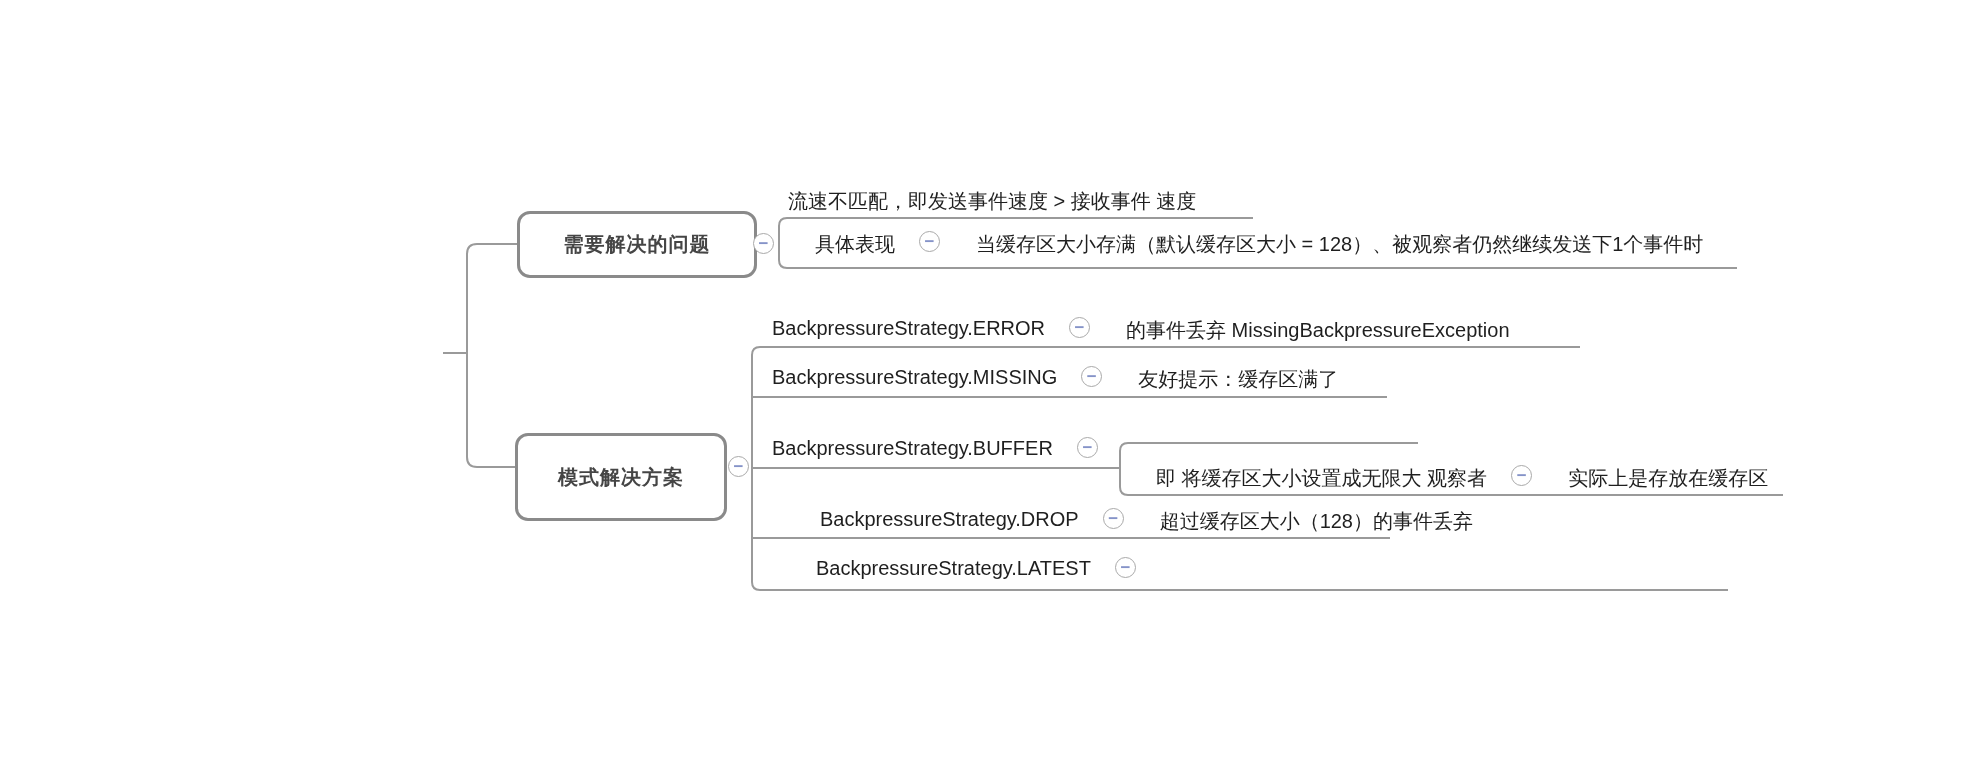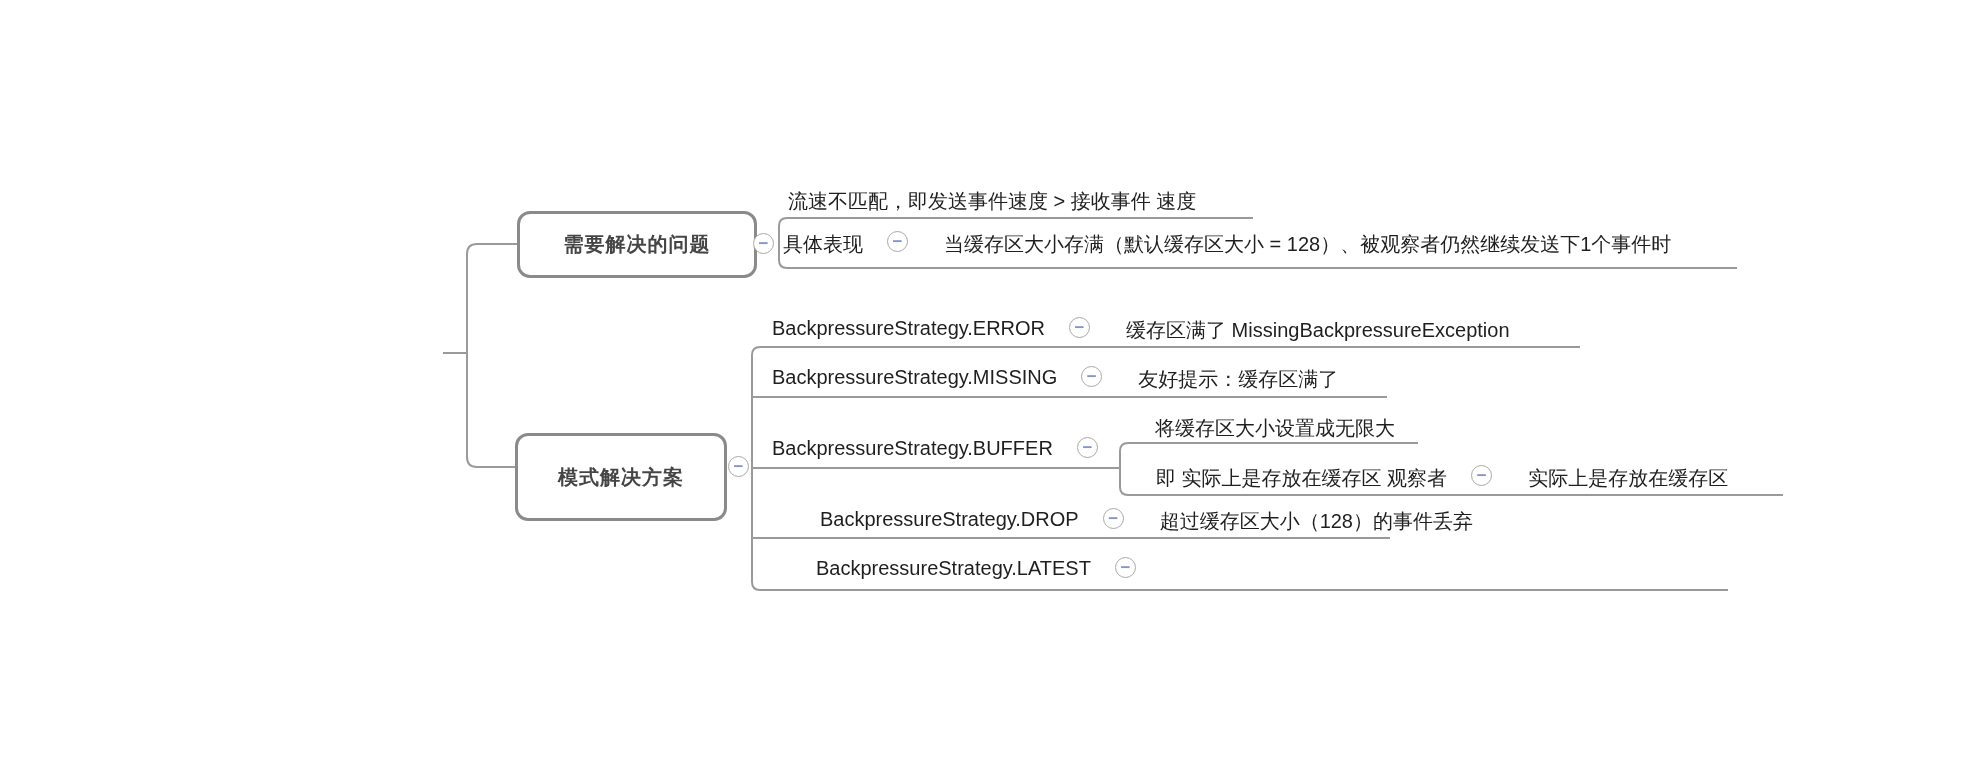--- a/index.html
+++ b/index.html
@@ -41,21 +41,21 @@
   .ico{
     width:21px;height:21px;box-sizing:border-box;border-radius:50%;
     border:1.5px solid var(--icon_border);background:#fff;
     display:flex;align-items:center;justify-content:center;
     color:var(--icon_minus);font-size:17px;line-height:1;flex-shrink:0;
     font-weight:bold;
   }
   .row .ico{margin:0 36px 0 24px;}
   .ico.abs{position:absolute;}
   .r-flow{left:788px;top:188px;}
-  .r-detail{left:783px;top:231px;}
+  .r-detail{left:815px;top:231px;}
   .r-error{left:772px;top:317px;}
   .r-missing{left:772px;top:366px;}
   .r-buffer{left:772px;top:437px;}
   .r-buffer-c1{left:1155px;top:415px;}
   .r-buffer-c2{left:1156px;top:465px;}
   .r-drop{left:772px;top:508px;margin-left:48px;}
   .r-latest{left:772px;top:557px;margin-left:44px;}
   .i-problem{left:753px;top:233px;}
   .i-solutions{left:728px;top:456px;}
 </style>
@@ -100,44 +100,41 @@
         <span>−</span>
       </span>
     <span class="lbl">当缓存区大小存满（默认缓存区大小 = 128）、被观察者仍然继续发送下1个事件时</span>
   </div>
 
   <div class="row r-error">
     <span class="lbl">BackpressureStrategy.ERROR</span>
     <span class="ico">
         <span>−</span>
       </span>
-    <span class="lbl">缓存区满了 MissingBackpressureException</span>
+    <span class="lbl">的事件丢弃 MissingBackpressureException</span>
   </div>
 
   <div class="row r-missing">
     <span class="lbl">BackpressureStrategy.MISSING</span>
     <span class="ico">
         <span>−</span>
       </span>
     <span class="lbl">友好提示：缓存区满了</span>
   </div>
 
   <div class="row r-buffer">
     <span class="lbl">BackpressureStrategy.BUFFER</span>
     <span class="ico">
         <span>−</span>
       </span>
   </div>
 
-  <div class="row r-buffer-c1">
-    <span class="lbl">将缓存区大小设置成无限大</span>
-  </div>
 
   <div class="row r-buffer-c2">
-    <span class="lbl">即 实际上是存放在缓存区 观察者</span>
+    <span class="lbl">即 将缓存区大小设置成无限大 观察者</span>
     <span class="ico">
         <span>−</span>
       </span>
     <span class="lbl">实际上是存放在缓存区</span>
   </div>
 
   <div class="row r-drop">
     <span class="lbl">BackpressureStrategy.DROP</span>
     <span class="ico">
         <span>−</span>

